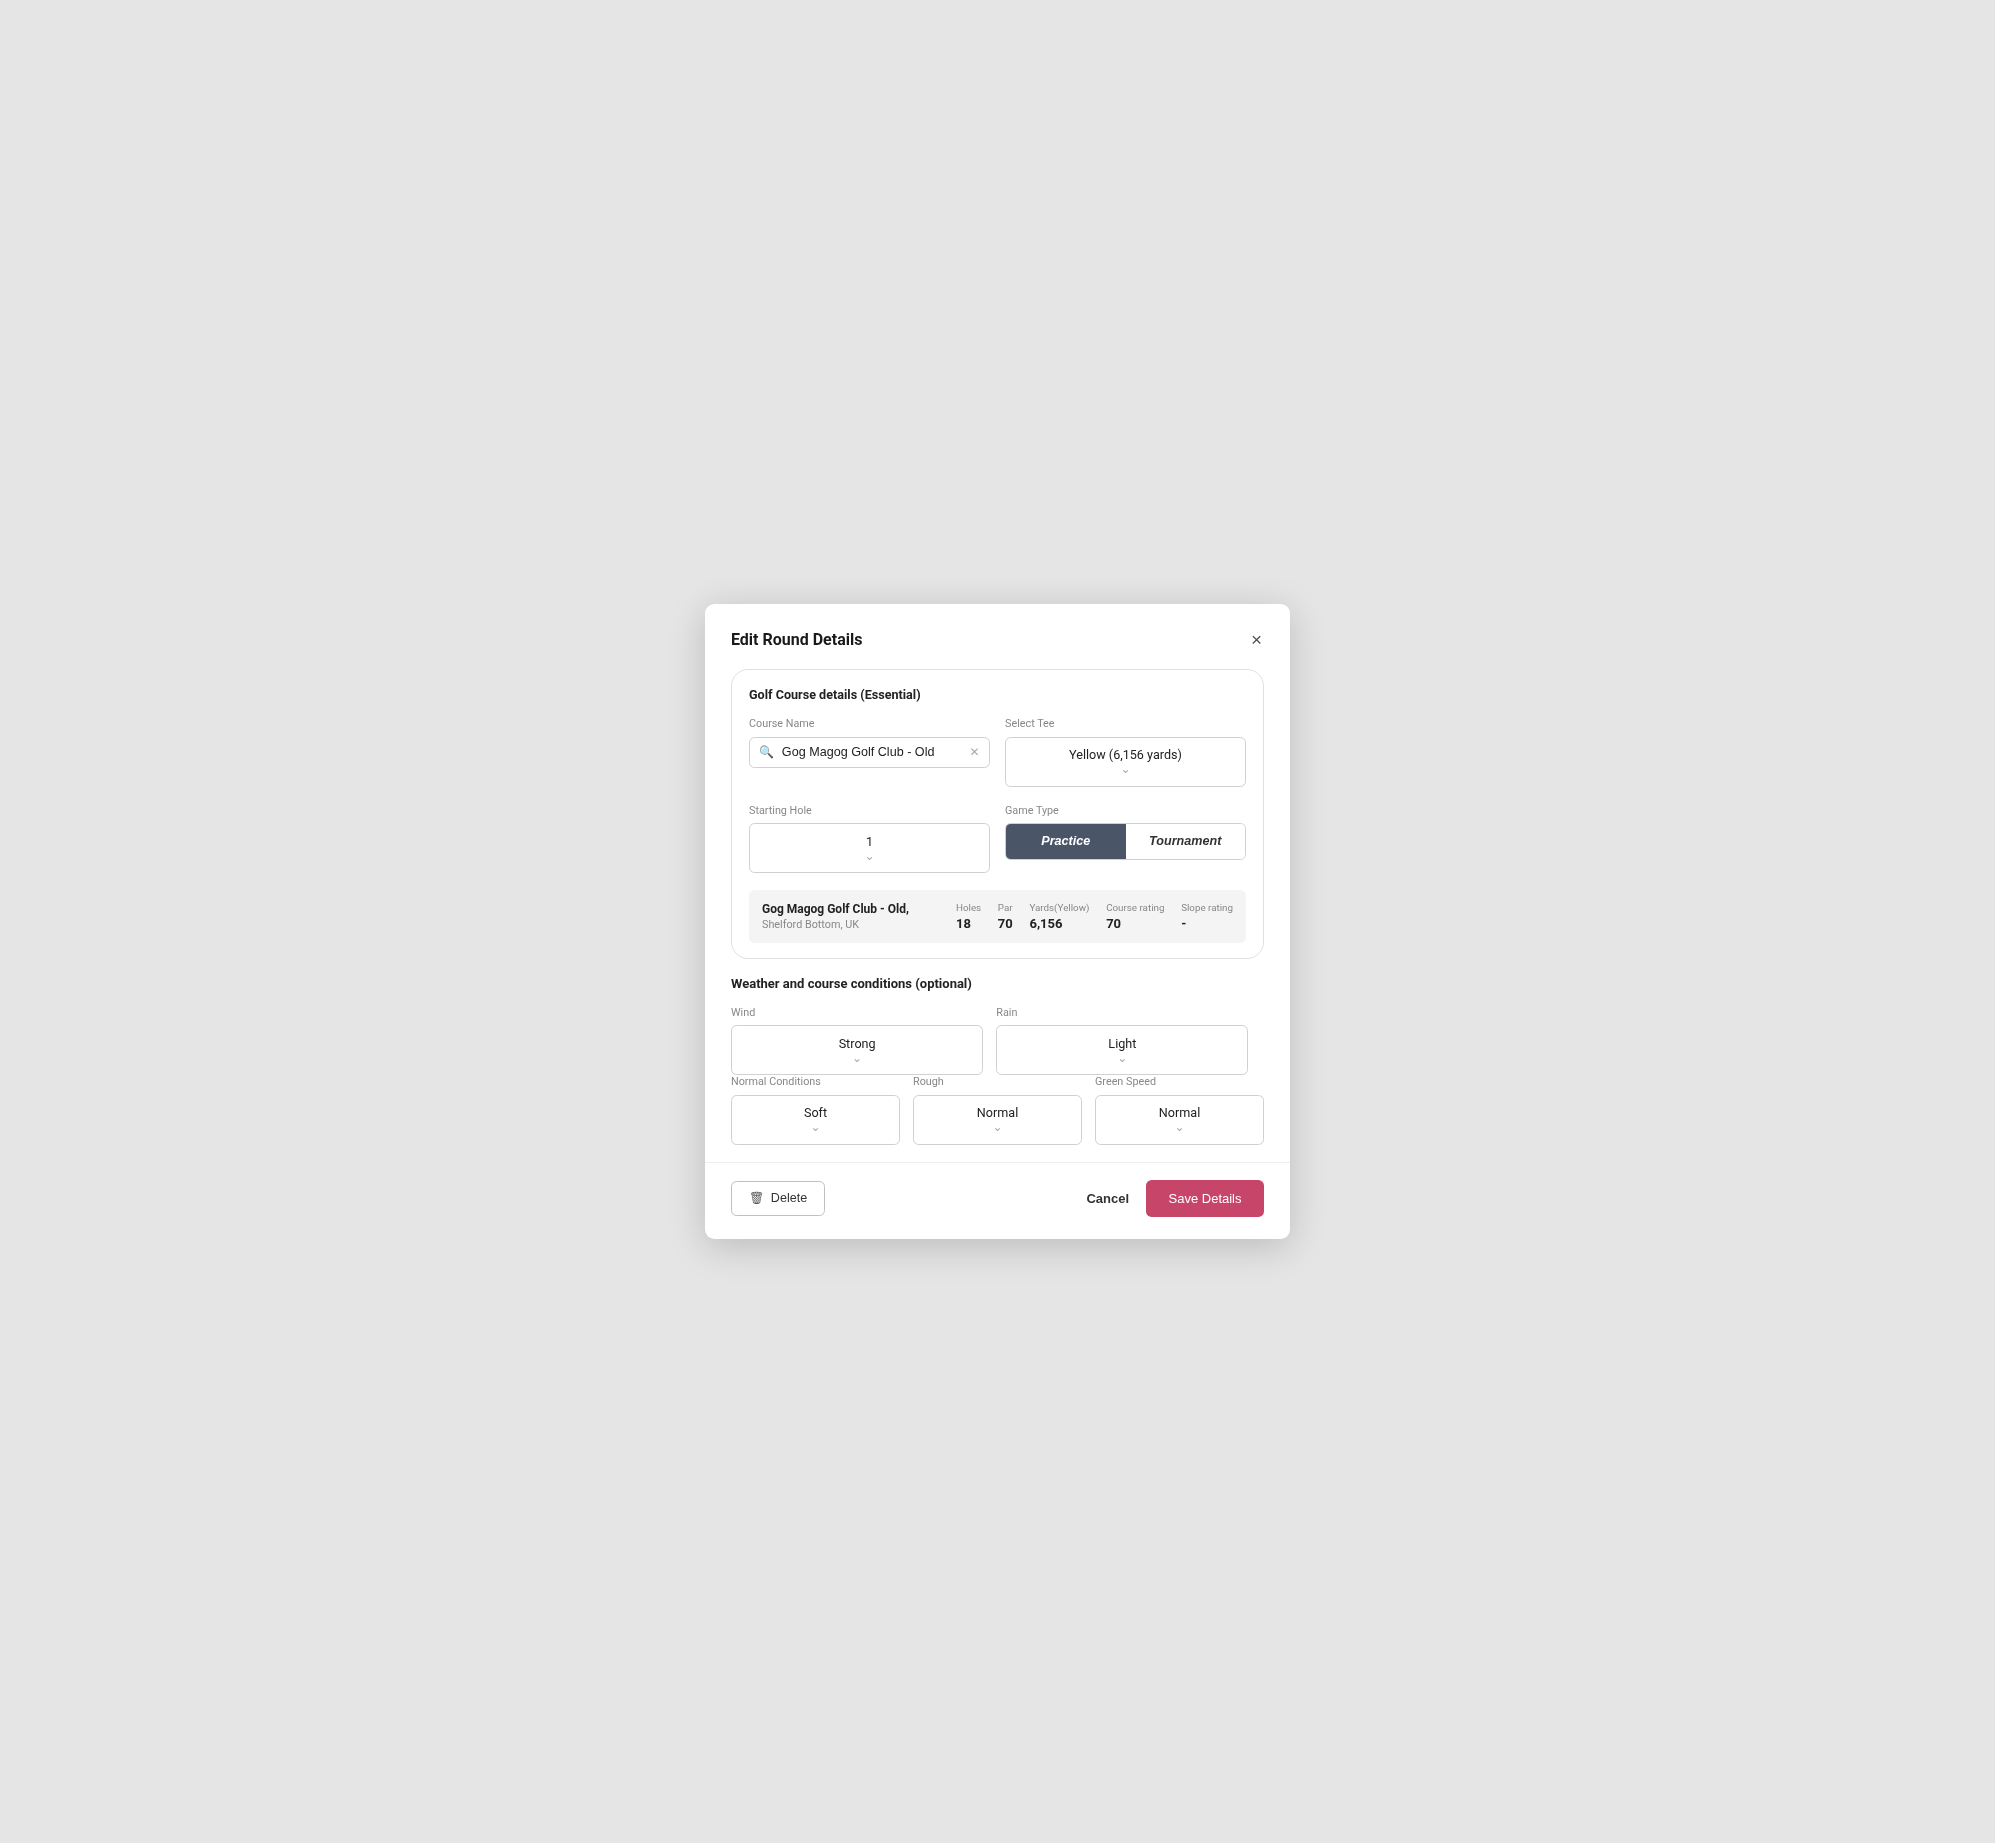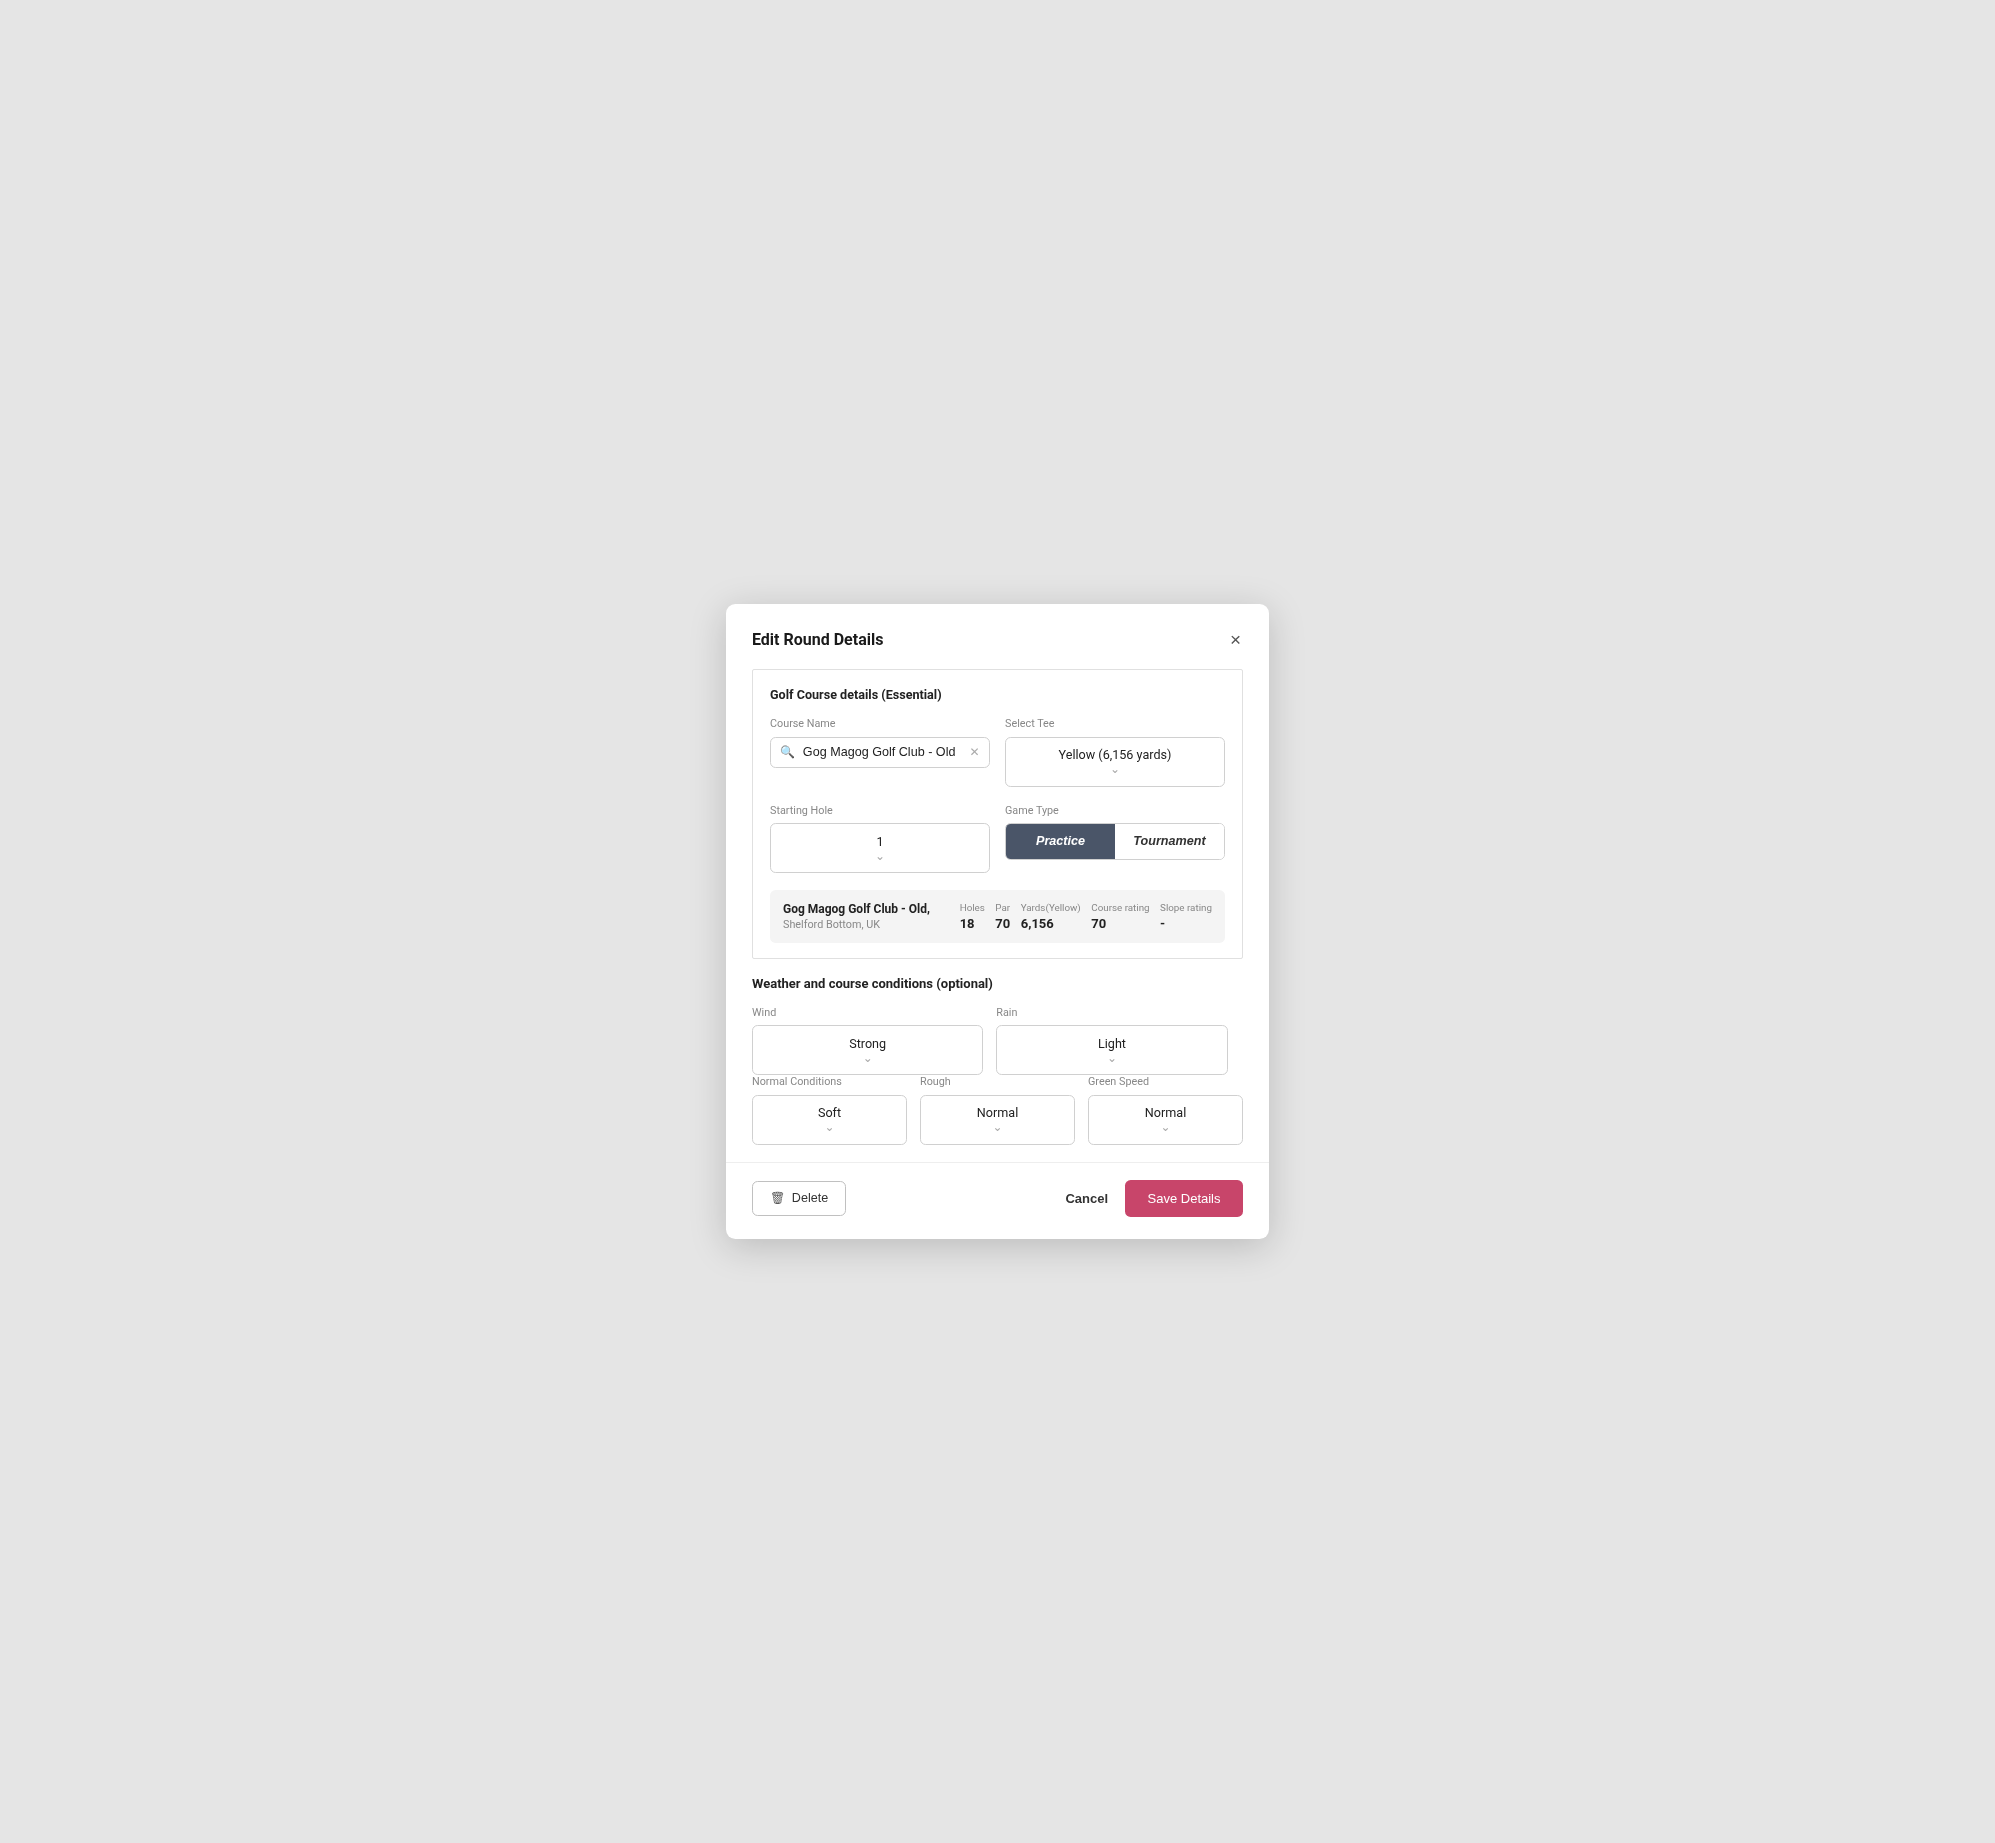--- a/index.html
+++ b/index.html
@@ -7,21 +7,21 @@
       background: #e5e5e5;
       font-family: -apple-system, BlinkMacSystemFont, 'Segoe UI', Roboto, sans-serif;
       display: flex;
       justify-content: center;
       align-items: center;
       min-height: 100vh;
     }
     .modal {
       background: #fff;
       border-radius: 9.4px;
-      width: 543px;
+      width: 585px;
       padding: 26px 26px 22.5px 26px;
       box-shadow: 0 7.5px 37px rgba(0,0,0,0.18);
       position: relative;
     }
     .modal-header {
       display: flex;
       justify-content: space-between;
       align-items: center;
       margin-bottom: 20.6px;
     }
@@ -87,21 +87,21 @@
       flex: 0.7;
       background: #fff;
     }
     .calendar-icon {
       margin-left: 7.5px;
       color: #aaa;
       font-size: 14px;
     }
     .section-card {
       border: 1.4px solid #e0e0e0;
-      border-radius: 2px;
+      border-radius: 17px;
       padding: 17px 17px 15px 17px;
       margin-bottom: 17px;
     }
     .section-title {
       font-size: 12.6px;
       font-weight: 700;
       color: #222;
       margin-bottom: 15px;
     }
     .search-input-wrapper {

